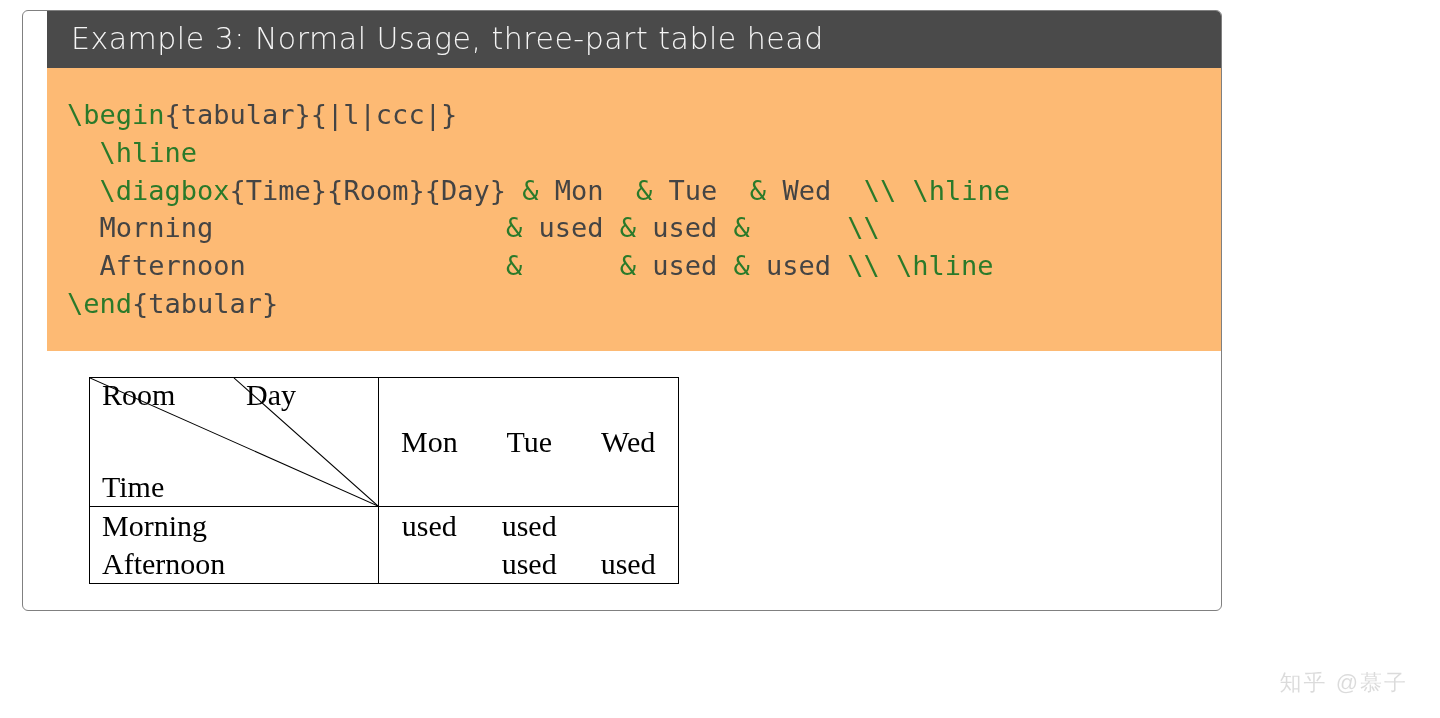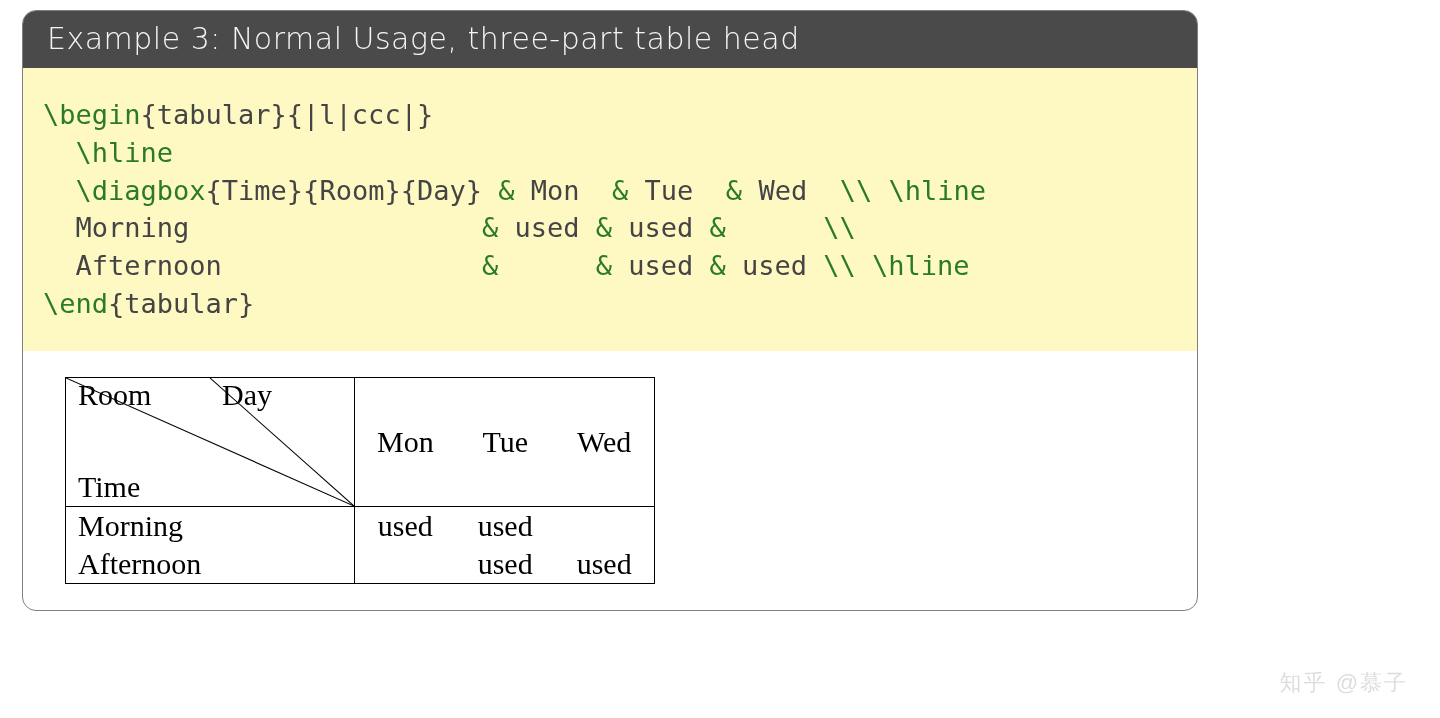--- a/index.html
+++ b/index.html
@@ -10,35 +10,36 @@
     height:718px;
     position:relative;
     overflow:hidden;
   }
   .frame{
     position:absolute;
     left:22px;
     top:10px;
     width:1174px;
     border:1px solid #808080;
-    border-radius:14px;
+    border-radius:6px;
     overflow:hidden;
     background:#ffffff;
+    padding-left:24px;
   }
   .titlebar{
     background:#4a4a4a;
     color:#f5f5f5;
     padding:10px 24px 12px 24px;
     font-size:30px;
     font-family:"Helvetica Neue","Segoe UI","DejaVu Sans",sans-serif;
     font-weight:300;
     letter-spacing:0.5px;
   }
   .codeblock{
-    background:#fef9c3;
+    background:#fdba74;
     padding:28px 10px 28px 20px;
     font-family:"DejaVu Sans Mono","Consolas","Menlo",monospace;
     font-size:27px;
     line-height:1.4;
     color:#444;
     white-space:pre;
   }
   .tok-cmd{ color:#2a7a2a; }
   .tok-arg{ color:#444; }
   .tok-amp{ color:#2a7a2a; }

